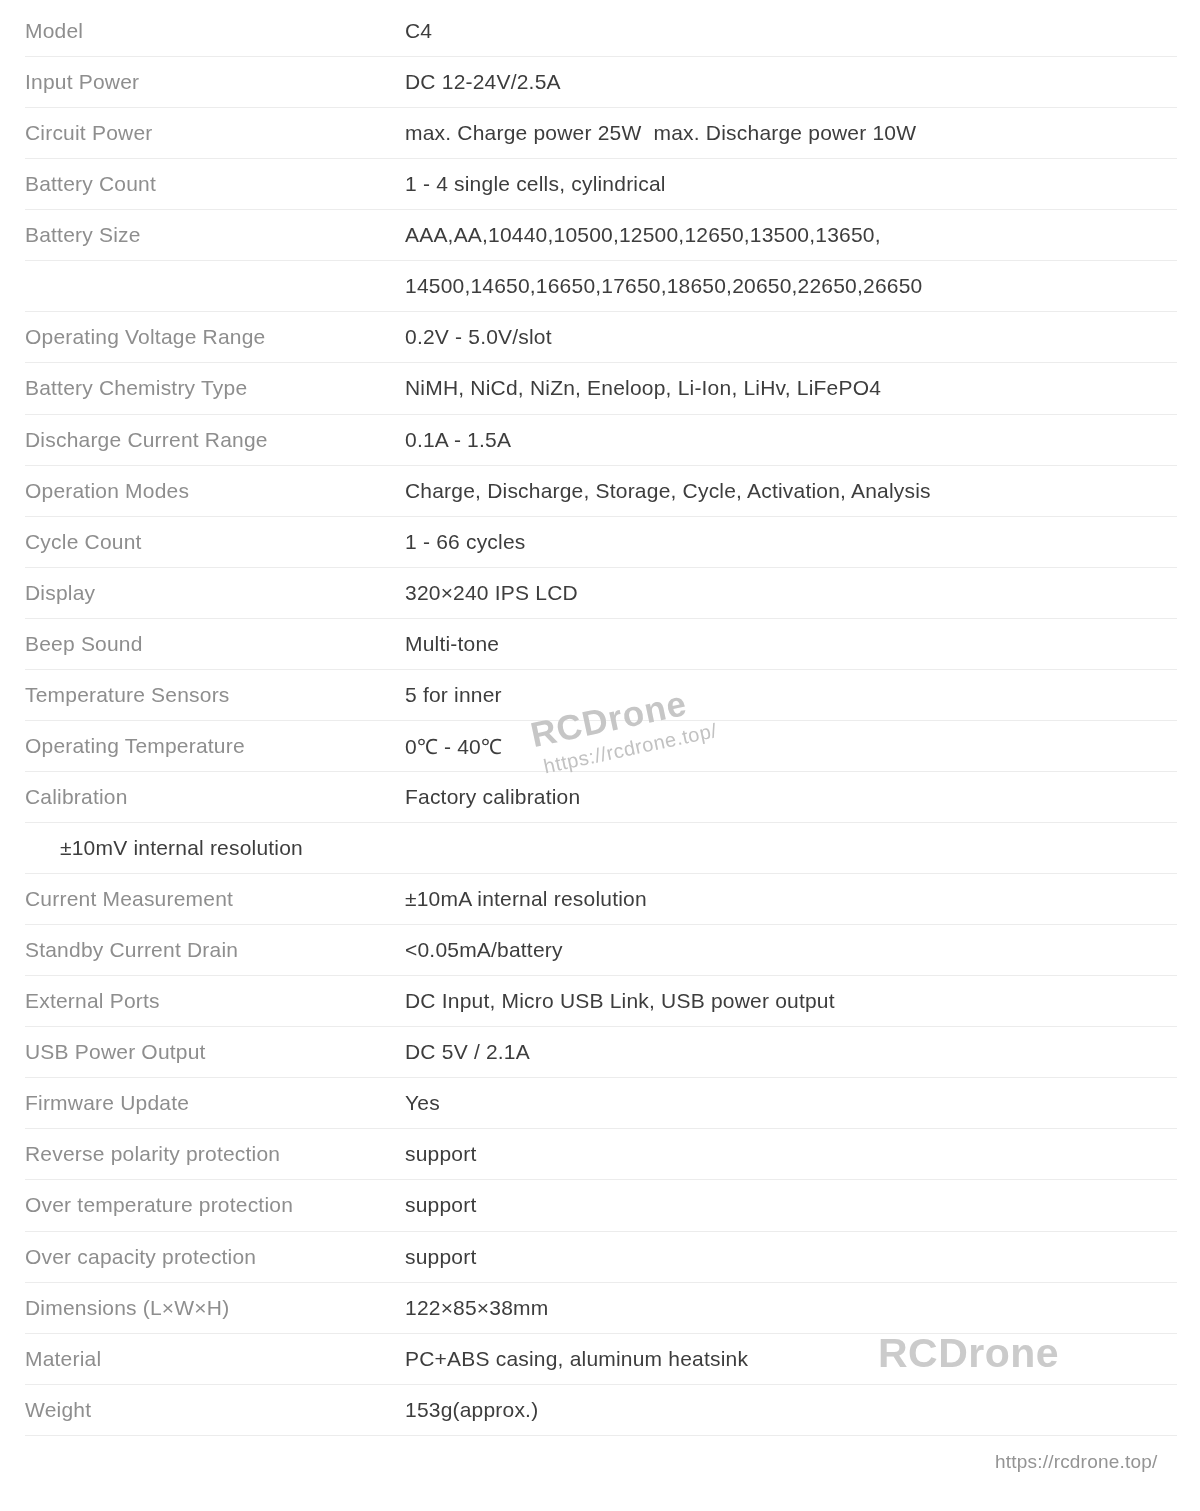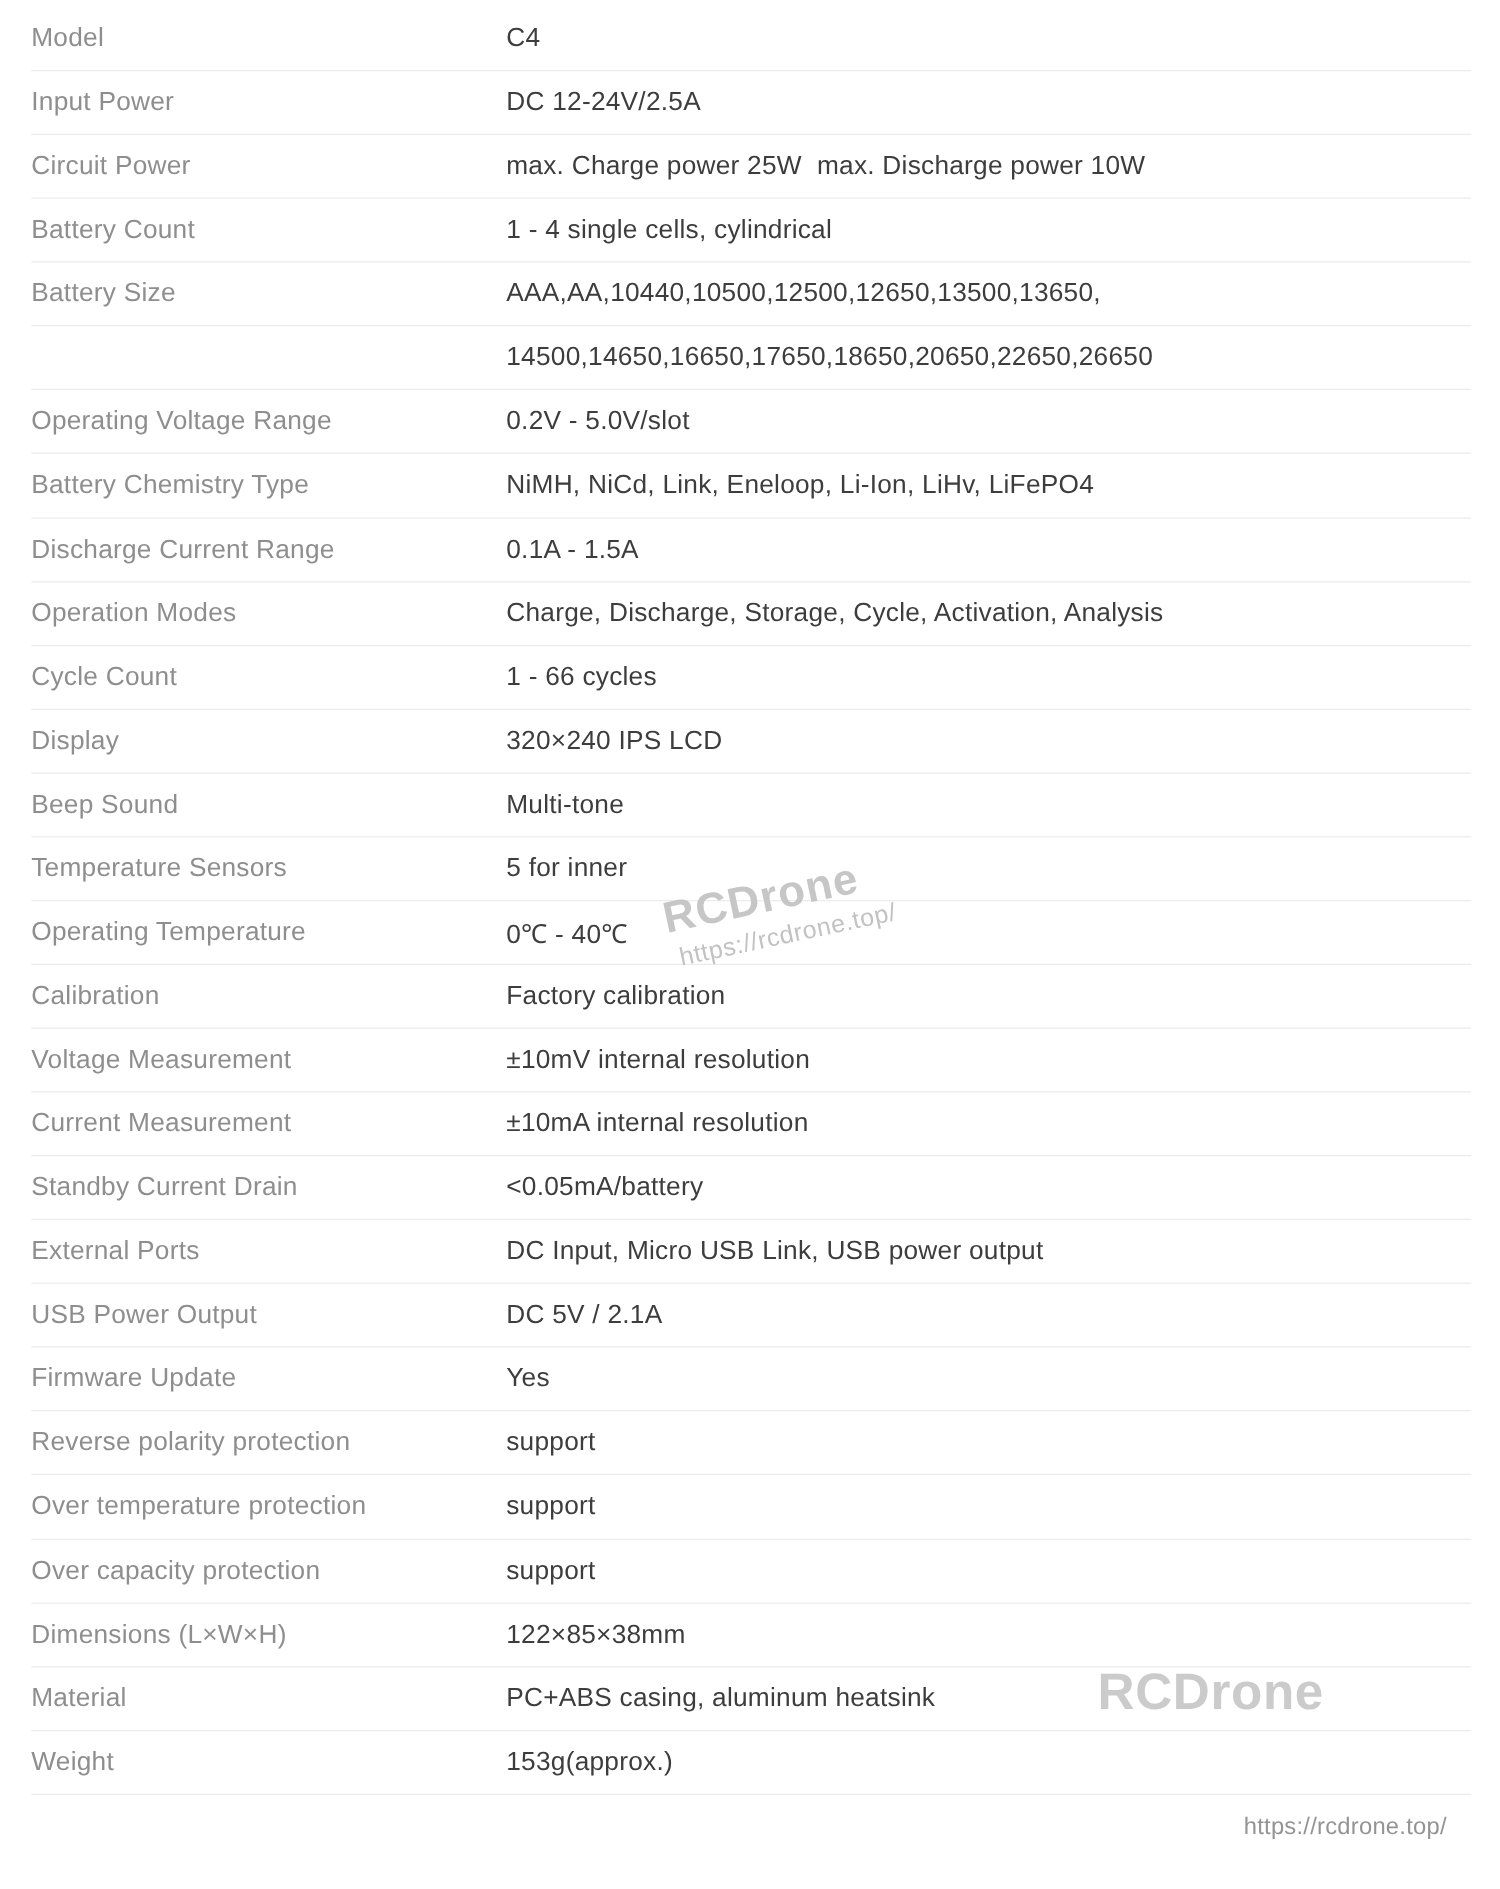--- a/index.html
+++ b/index.html
@@ -120,21 +120,21 @@
     <div class="value">14500,14650,16650,17650,18650,20650,22650,26650</div>
   </div>
 
   <div class="row">
     <div class="label">Operating Voltage Range</div>
     <div class="value">0.2V - 5.0V/slot</div>
   </div>
 
   <div class="row">
     <div class="label">Battery Chemistry Type</div>
-    <div class="value">NiMH, NiCd, Link, Eneloop, Li-Ion, LiHv, LiFePO4</div>
+    <div class="value">NiMH, NiCd, NiZn, Eneloop, Li-Ion, LiHv, LiFePO4</div>
   </div>
 
 
   <div class="row">
     <div class="label">Discharge Current Range</div>
     <div class="value">0.1A - 1.5A</div>
   </div>
 
   <div class="row">
     <div class="label">Operation Modes</div>
@@ -165,21 +165,20 @@
     <div class="label">Operating Temperature</div>
     <div class="value">0℃ - 40℃</div>
   </div>
 
   <div class="row">
     <div class="label">Calibration</div>
     <div class="value">Factory calibration</div>
   </div>
 
   <div class="row">
-    <div class="label">Voltage Measurement</div>
     <div class="value">±10mV internal resolution</div>
   </div>
 
   <div class="row">
     <div class="label">Current Measurement</div>
     <div class="value">±10mA internal resolution</div>
   </div>
 
   <div class="row">
     <div class="label">Standby Current Drain</div>

